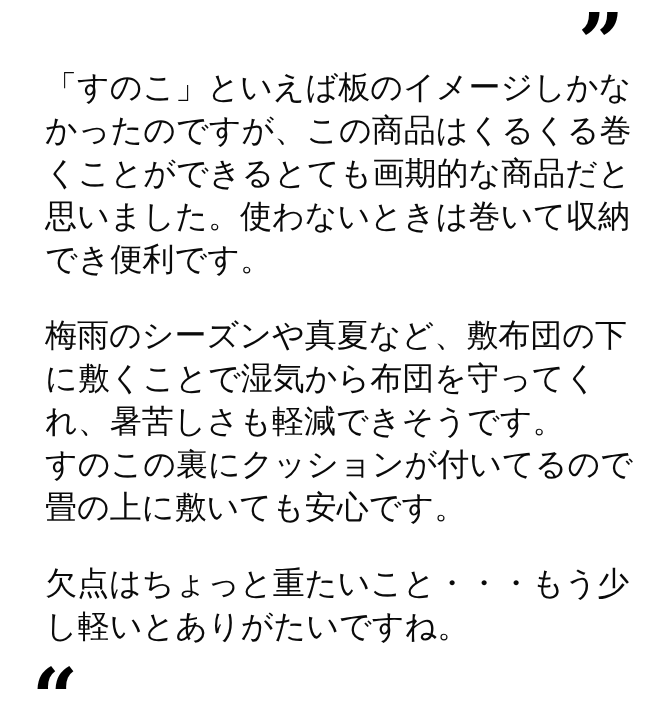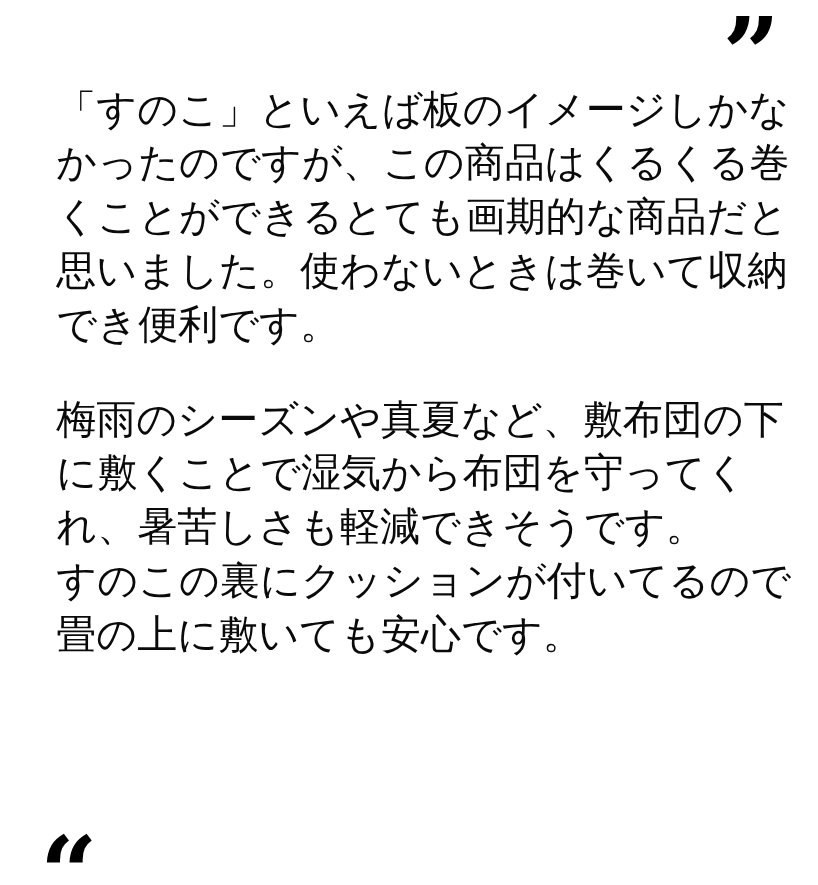--- a/index.html
+++ b/index.html
@@ -61,17 +61,19 @@
     <p>「すのこ」といえば板のイメージしかな
 かったのですが、この商品はくるくる巻
 くことができるとても画期的な商品だと
 思いました。使わないときは巻いて収納
 でき便利です。</p>
     <p>梅雨のシーズンや真夏など、敷布団の下
 に敷くことで湿気から布団を守ってく
 れ、暑苦しさも軽減できそうです。
 すのこの裏にクッションが付いてるので
 畳の上に敷いても安心です。</p>
+    <p>欠点はちょっと重たいこと・・・もう少
+し軽いとありがたいですね。</p>
   </div>
 
   <div class="quote-mark opening">“</div>
 
 </div>
 
 </body></html>

